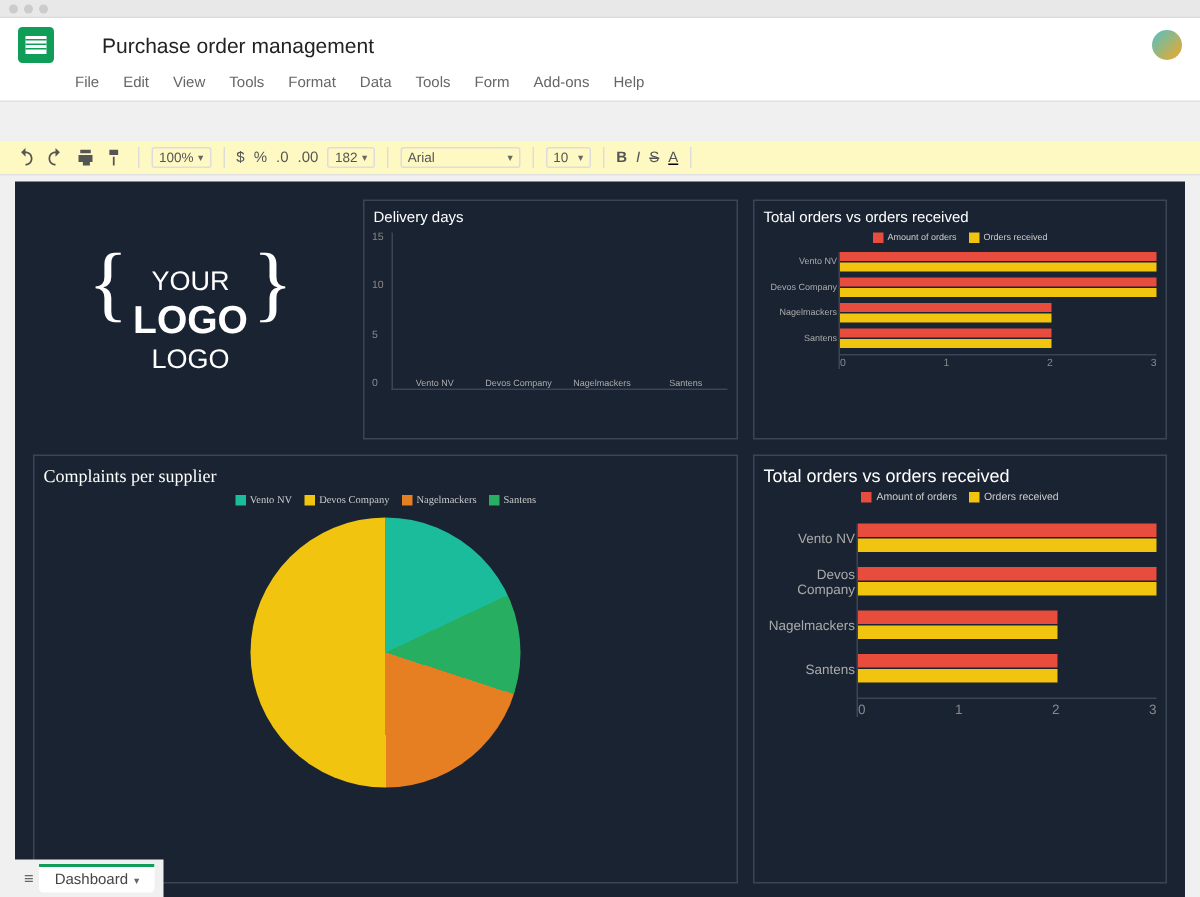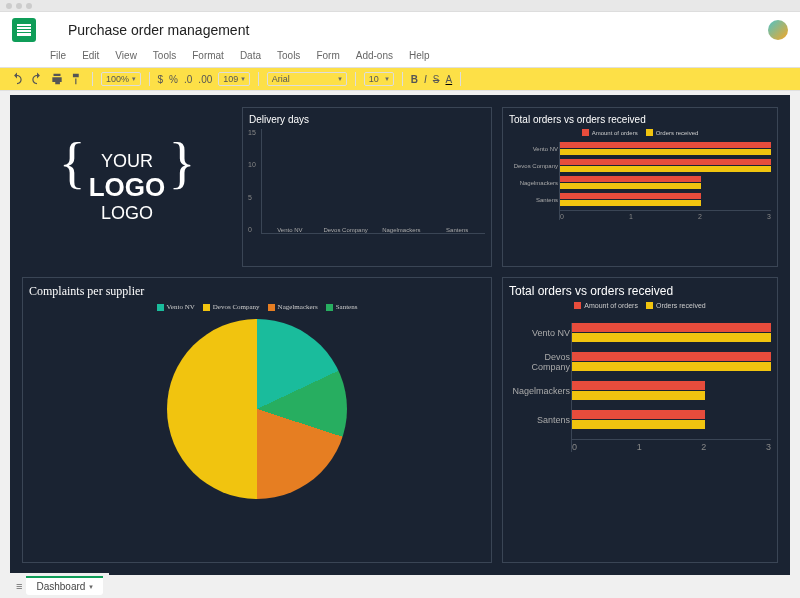--- a/index.html
+++ b/index.html
@@ -7,21 +7,21 @@
 .window-chrome { height: 12px; background: #e8e8e8; border-bottom: 1px solid #ddd; display: flex; align-items: center; padding-left: 6px; gap: 4px; }
 .window-dot { width: 6px; height: 6px; border-radius: 50%; background: #ccc; }
 .header { display: flex; align-items: center; padding: 6px 12px; background: #fff; }
 .sheets-icon { width: 24px; height: 24px; background: #0f9d58; border-radius: 3px; position: relative; margin-right: 12px; }
 .sheets-icon::before { content: ''; position: absolute; top: 6px; left: 5px; right: 5px; bottom: 6px; background: #fff; }
 .sheets-icon::after { content: ''; position: absolute; top: 11px; left: 5px; right: 5px; height: 1px; background: #0f9d58; box-shadow: 0 -3px 0 #0f9d58, 0 3px 0 #0f9d58; }
 .doc-title { font-size: 14px; color: #222; flex: 1; margin-left: 20px; }
 .avatar { width: 20px; height: 20px; border-radius: 50%; background: linear-gradient(135deg, #4fc3c7, #f5a623); margin-left: auto; }
 .menubar { display: flex; gap: 16px; padding: 2px 50px 6px; background: #fff; font-size: 10px; color: #666; border-bottom: 1px solid #e0e0e0; }
 .menubar span { cursor: pointer; }
-.toolbar { display: flex; align-items: center; gap: 6px; padding: 4px 10px; background: #fde047; border-bottom: 1px solid #e0e0e0; font-size: 10px; color: #555; }
+.toolbar { display: flex; align-items: center; gap: 6px; padding: 4px 10px; background: #fef9c3; border-bottom: 1px solid #e0e0e0; font-size: 10px; color: #555; margin-top: 26px; }
 .toolbar > * { display: inline-flex; align-items: center; }
 .tb-icon { width: 14px; height: 14px; }
 .tb-sep { width: 1px; height: 14px; background: #ddd; margin: 0 2px; }
 .tb-sel { border: 1px solid #ddd; padding: 1px 4px; border-radius: 2px; font-size: 9px; gap: 3px; }
 .canvas { background: #1a2332; margin: 4px 10px; height: 480px; padding: 12px; display: grid; grid-template-columns: 210px 250px 1fr; grid-template-rows: 160px 1fr; gap: 10px; }
 .panel { border: 1px solid #3a4555; padding: 6px; position: relative; }
 .panel-title { color: #fff; font-size: 10px; margin-bottom: 4px; }
 .logo-box { display: flex; align-items: center; justify-content: center; color: #fff; border: none; }
 .logo-text { text-align: center; font-size: 18px; position: relative; }
 .logo-text .logo-word { font-weight: bold; font-size: 26px; }
@@ -107,21 +107,21 @@
   <span class="tb-sel">
       <span>100%</span>
       <span class="tri">▾</span>
     </span>
   <div class="tb-sep"></div>
   <span>$</span>
   <span>%</span>
   <span>.0</span>
   <span>.00</span>
   <span class="tb-sel">
-      <span>109</span>
+      <span>182</span>
       <span class="tri">▾</span>
     </span>
   <div class="tb-sep"></div>
   <span class="tb-sel" style="width:80px">
       <span>Arial</span>
       <span class="tri" style="margin-left:auto">▾</span>
     </span>
   <div class="tb-sep"></div>
   <span class="tb-sel" style="width:30px">
       <span>10</span>

